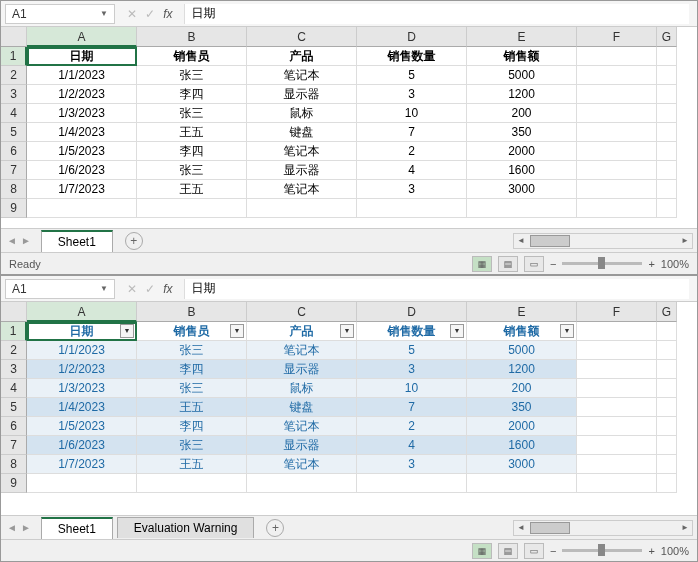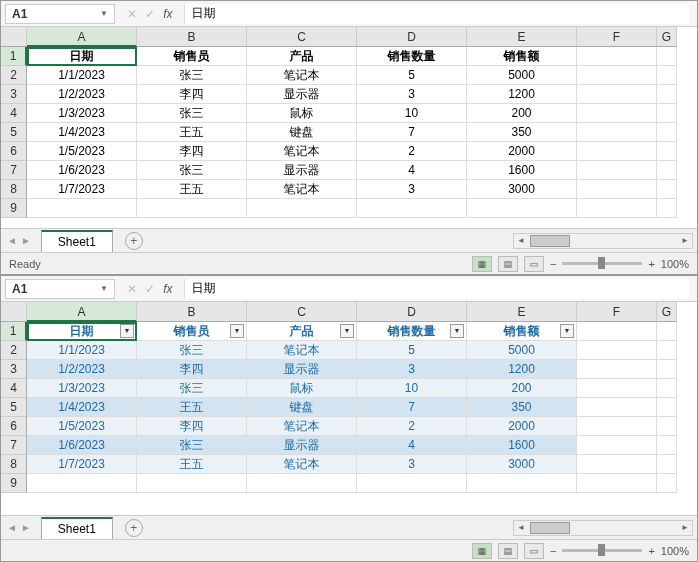--- a/index.html
+++ b/index.html
@@ -1,21 +1,21 @@
 <!DOCTYPE html>
 <html><head>
 <meta charset="utf-8">
 <style>
 * { margin: 0; padding: 0; box-sizing: border-box; }
 body { font-family: "Segoe UI", Arial, sans-serif; font-size: 12px; background: #fff; width: 698px; height: 562px; overflow: hidden; }
 .pane { border: 1px solid #999; }
 .pane-top { height: 275px; }
 .pane-bottom { height: 287px; }
 .formula-bar { display: flex; align-items: center; height: 26px; background: #f5f5f5; border-bottom: 1px solid #ccc; }
-.name-box { width: 110px; border: 1px solid #ccc; background: #fff; padding: 2px 6px; margin: 2px 4px; display: flex; align-items: center; justify-content: space-between; font-weight: bold; }
+.name-box { width: 110px; border: 1px solid #ccc; background: #fff; padding: 2px 6px; margin: 2px 4px; display: flex; align-items: center; justify-content: space-between; }
 .name-box-text { font-size: 12px; color: #333; }
 .dd-arrow { font-size: 8px; color: #666; }
 .fx-area { display: flex; align-items: center; gap: 8px; padding: 0 8px; flex: 1; }
 .fx-btn { color: #999; font-size: 12px; cursor: pointer; }
 .fx-btn.x { color: #bbb; }
 .fx-btn.check { color: #bbb; }
 .fx-label { font-style: italic; color: #555; }
 .formula-input { flex: 1; border: none; background: #fff; padding: 2px 6px; font-size: 12px; border-left: 1px solid #ddd; margin-left: 4px; height: 20px; }
 .grid-area { display: flex; height: calc(100% - 26px - 24px - 22px); overflow: hidden; position: relative; }
 .pane-top .grid-area { height: calc(100% - 26px - 24px - 22px); }
@@ -324,20 +324,21 @@
           <div class="cell" style="width: 20px;"></div>
         </div>
       </div>
   </div>
   <div class="sheet-tabs">
     <div class="tab-nav">
       <span>◄</span>
       <span>►</span>
     </div>
     <div class="tab active">Sheet1</div>
+    <div class="tab inactive">Evaluation Warning</div>
     <div class="add-sheet">+</div>
     <div class="hscroll-area">
       <div class="hscroll">
         <span class="scroll-btn">◄</span>
         <div class="scroll-thumb"></div>
         <span class="scroll-btn" style="margin-left:auto">►</span>
       </div>
     </div>
   </div>
   <div class="status-bar">

